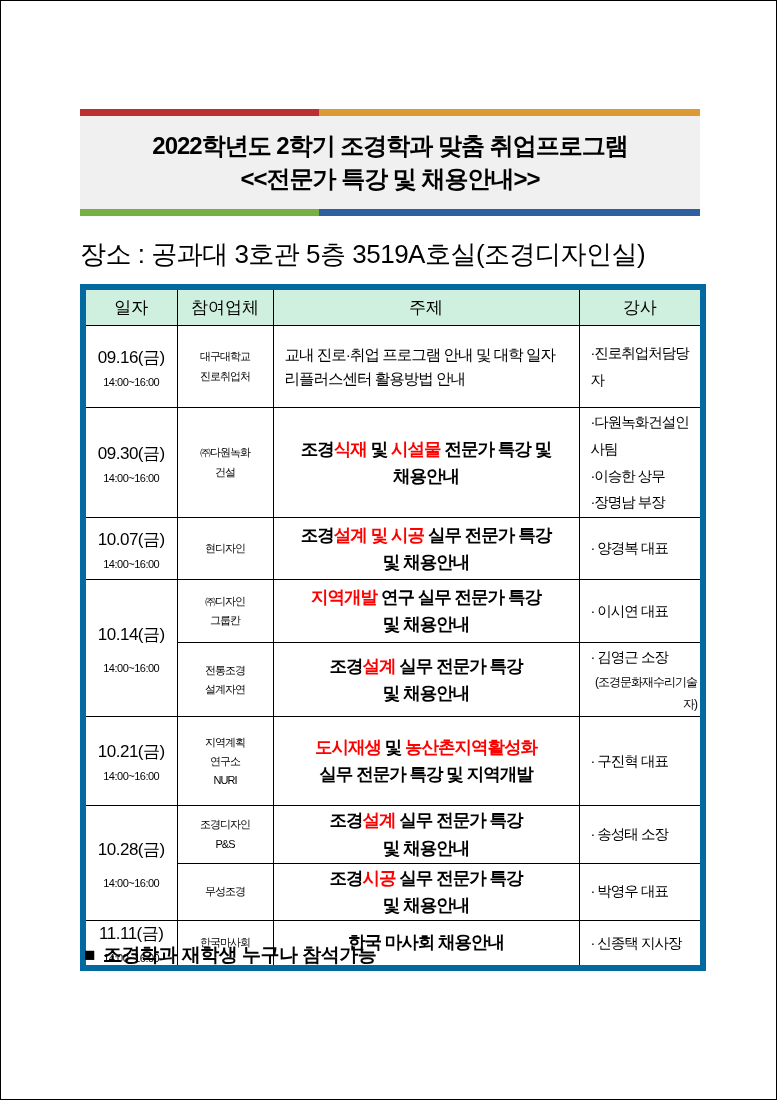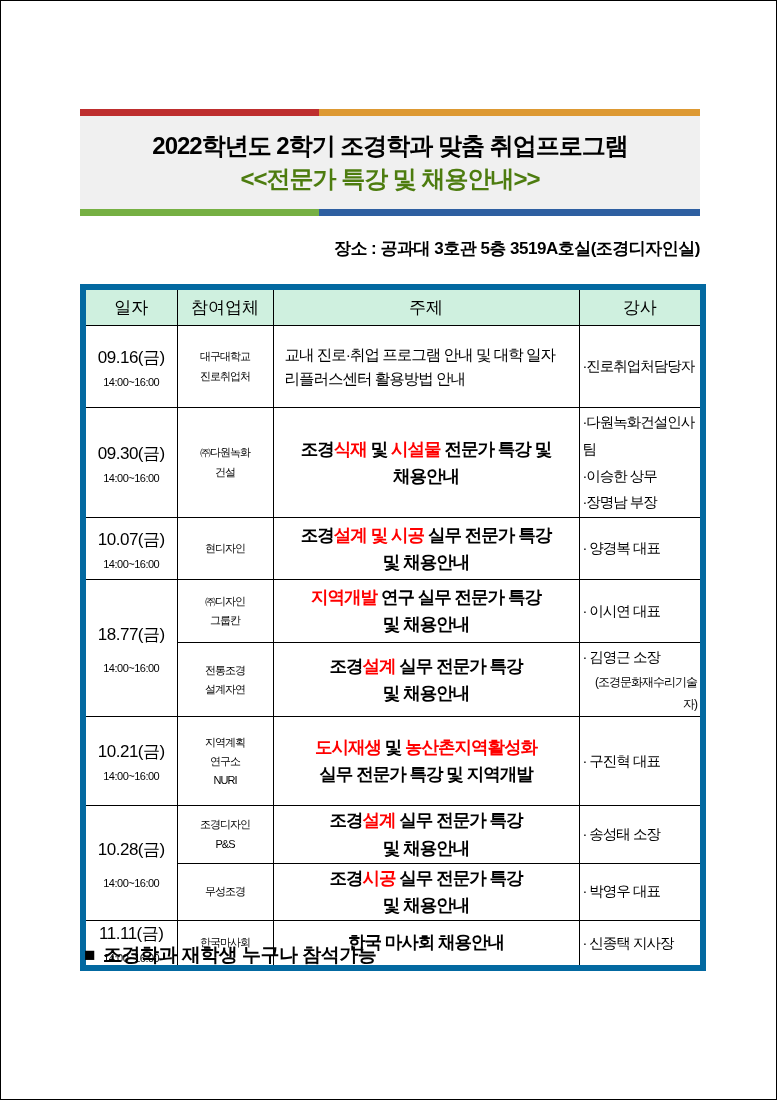--- a/index.html
+++ b/index.html
@@ -15,63 +15,63 @@
   .bar .seg-r{flex:1;height:100%;}
   .header-body{
     background:var(--panel-bg,#f0f0f0);
     padding:13px 4px 14px;text-align:center;
   }
   .title-line{
     font-size:24px;font-weight:bold;letter-spacing:-1px;line-height:33px;
   }
   
   .location-line{
-    position:absolute;left:79px;top:236px;width:620px;text-align:right;
-    font-size:17px;font-weight:bold;letter-spacing:-0.5px;
+    position:absolute;left:79px;top:236px;width:620px;text-align:left;
+    font-size:26px;font-weight:normal;letter-spacing:-0.5px;
   }
   
   .table-wrap{position:absolute;left:79px;top:283px;width:622px;}
   table{border-collapse:collapse;table-layout:fixed;width:620px;border:6px solid #0369a1;}
   th,td{border:1px solid #000;padding:1px 3px;vertical-align:middle;overflow:hidden;}
   thead th{
     background:var(--header-bg,#cff0df);height:33px;font-weight:normal;
     font-size:17px;text-align:center;
   }
   .c-date{text-align:center;}
   .date-label{font-size:17px;letter-spacing:-0.5px;}
   .date-time{font-size:11px;letter-spacing:-0.5px;margin-top:7px;}
   td.span2 .date-time{margin-top:16px;}
   .c-company{text-align:center;font-size:11px;line-height:1.75;letter-spacing:-1px;}
   .c-topic{text-align:center;font-weight:bold;font-size:17.5px;line-height:1.55;letter-spacing:-1px;}
   .c-topic.left{
     text-align:left;font-weight:normal;font-size:15.5px;line-height:1.5;
     padding:0 11px;letter-spacing:-1px;
   }
   .red{color:var(--hl,#ff0000);}
-  .c-speaker{text-align:left;font-size:14.5px;line-height:1.85;padding-left:3px;letter-spacing:-1px;}
+  .c-speaker{text-align:left;font-size:14.5px;line-height:1.85;padding-left:11px;letter-spacing:-1px;}
   .c-speaker .small{font-size:12px;text-align:right;}
   
   .footer-note{
     position:absolute;left:83px;top:941px;font-size:19px;font-weight:bold;letter-spacing:-0.5px;
   }
   .footer-note .bullet{margin-right:8px;}
 </style>
 </head>
 <body>
 
 <div class="page">
 
   <div class="header-block">
     <div class="bar">
       <div class="seg-l" style="background: rgb(190, 46, 46);"></div>
       <div class="seg-r" style="background: rgb(221, 153, 51);"></div>
     </div>
     <div class="header-body">
       <div class="title-line" style="color: rgb(0, 0, 0);">2022학년도 2학기 조경학과 맞춤 취업프로그램</div>
-      <div class="title-line" style="color: #4d7c0f;">&lt;&lt;전문가 특강 및 채용안내&gt;&gt;</div>
+      <div class="title-line" style="color: #000000;">&lt;&lt;전문가 특강 및 채용안내&gt;&gt;</div>
     </div>
     <div class="bar">
       <div class="seg-l" style="background: rgb(118, 176, 67);"></div>
       <div class="seg-r" style="background: rgb(46, 95, 161);"></div>
     </div>
   </div>
 
   <div class="location-line">장소 : 공과대 3호관 5층 3519A호실(조경디자인실)</div>
 
   <div class="table-wrap">
@@ -137,21 +137,21 @@
             <td class="c-topic">
               <div><span>조경</span><span class="red">설계 및 시공</span><span> 실무 전문가 특강</span></div>
               <div><span>및 채용안내</span></div>
             </td>
             <td class="c-speaker">
               <div>· 양경복 대표</div>
             </td>
           </tr>
           <tr style="height: 63px;">
             <td class="c-date span2" rowspan="2">
-              <div class="date-label">18.77(금)</div>
+              <div class="date-label">10.14(금)</div>
               <div class="date-time">14:00~16:00</div>
             </td>
             <td class="c-company">
               <div>㈜디자인</div>
               <div>그룹칸</div>
             </td>
             <td class="c-topic">
               <div><span class="red">지역개발</span><span> 연구 실무 전문가 특강</span></div>
               <div><span>및 채용안내</span></div>
             </td>

